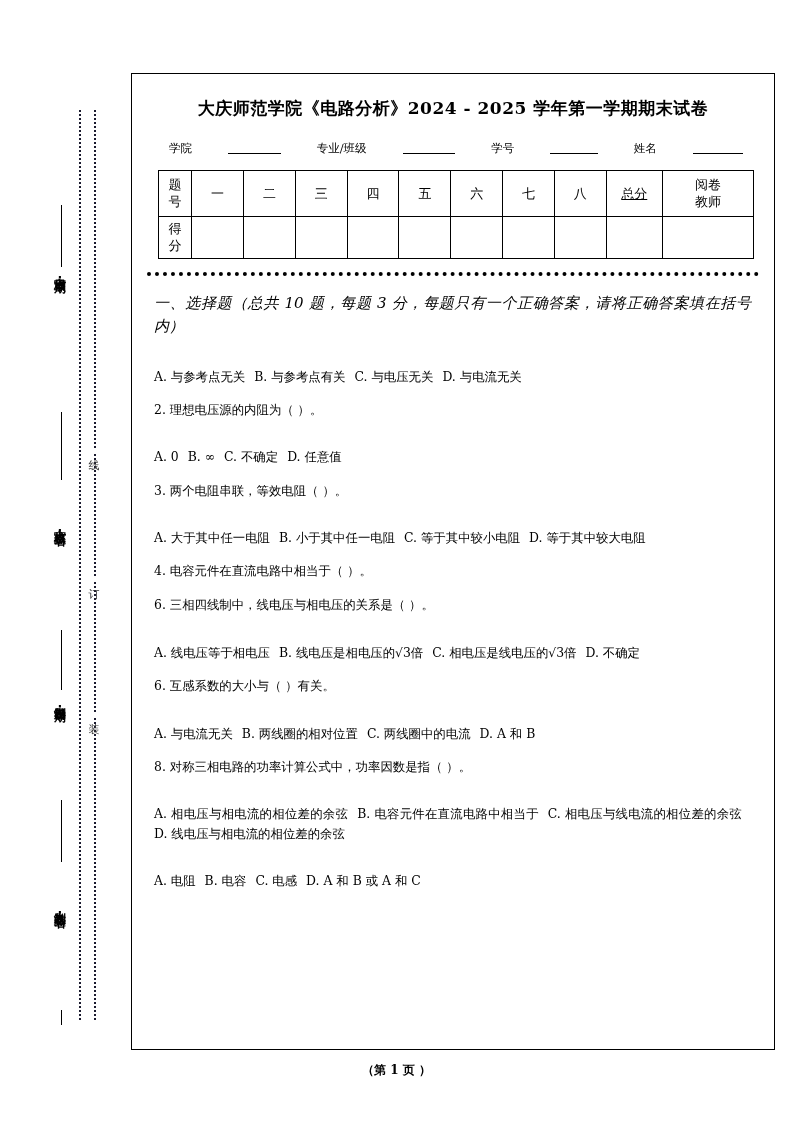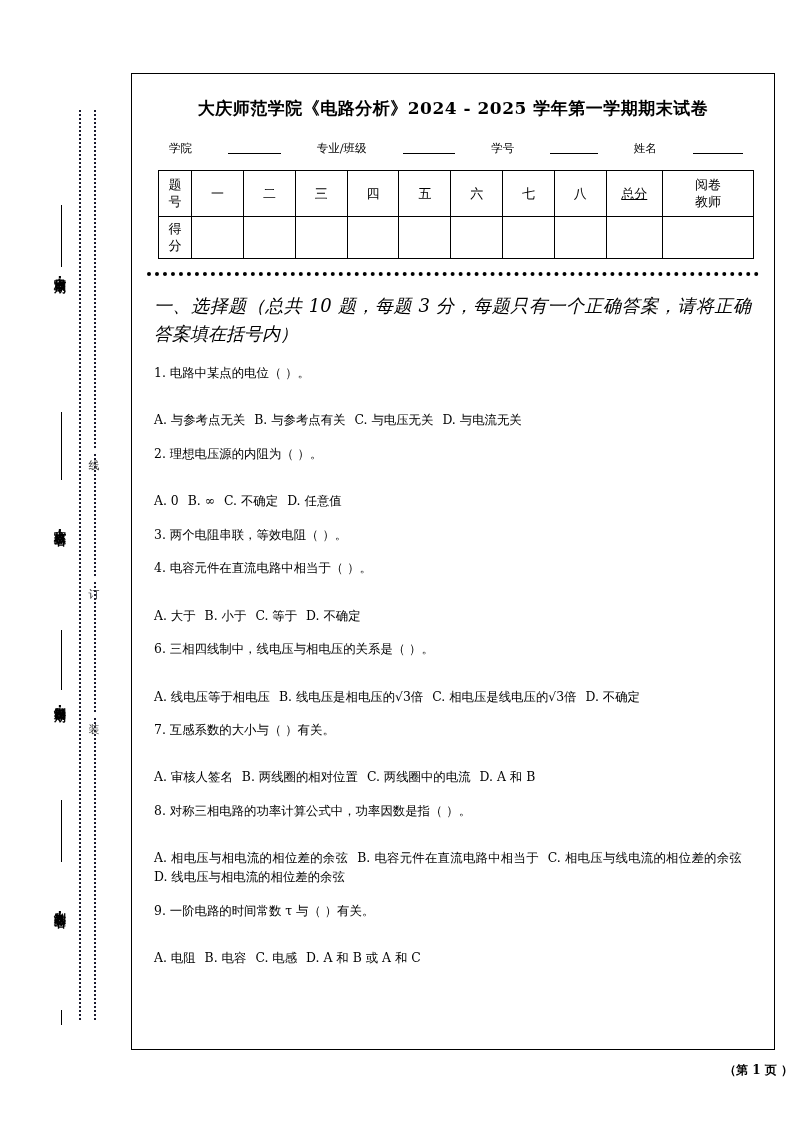--- a/index.html
+++ b/index.html
@@ -160,21 +160,21 @@
   
   .qbody {
     margin-top: 16px;
     padding: 0 10px 0 9px;
     font-family: "DejaVu Serif", "Liberation Serif", serif;
     font-size: 12.4px;
     line-height: 1.45;
   }
   .q-section-title {
     font-style: italic;
-    font-size: 18px;
+    font-size: 15px;
     line-height: 1.55;
     margin-bottom: 16px;
     text-align: justify;
   }
   .q-stem {
     margin-bottom: 15px;
     line-height: 1.5;
   }
   .q-opts {
     margin-bottom: 15px;
@@ -184,21 +184,21 @@
   }
   .q-opts .opt { white-space: nowrap; }
   .q-opts .gap { display: inline-block; width: 9px; }
 
   
   .footer {
     position: absolute;
     left: 0;
     top: 1062px;
     width: 793px;
-    text-align: right;
+    text-align: center;
     font-family: "DejaVu Serif", "Liberation Serif", serif;
     font-size: 12px;
     font-weight: bold;
   }
 </style>
 </head>
 <body>
 
 <div id="page">
 
@@ -296,42 +296,40 @@
       </tbody>
         </table>
     </div>
 
     <div class="sep-dots"></div>
 
     <div class="qbody">
 
       <div class="q-section-title">一、选择题（总共 10 题，每题 3 分，每题只有一个正确答案，请将正确答案填在括号内）</div>
 
-      <div class="q-stem">1. 电路中某点的电位（  ）。</div>
       <div class="q-opts"><span class="opt">A. 与参考点无关</span><span class="gap"></span><span class="opt">B. 与参考点有关</span><span class="gap"></span><span class="opt">C. 与电压无关</span><span class="gap"></span><span class="opt">D. 与电流无关</span></div>
 
       <div class="q-stem">2. 理想电压源的内阻为（  ）。</div>
       <div class="q-opts"><span class="opt">A. 0</span><span class="gap"></span><span class="opt">B. ∞</span><span class="gap"></span><span class="opt">C. 不确定</span><span class="gap"></span><span class="opt">D. 任意值</span></div>
 
       <div class="q-stem">3. 两个电阻串联，等效电阻（  ）。</div>
+      <div class="q-opts"><span class="opt">A. 大于其中任一电阻</span><span class="gap"></span><span class="opt">B. 小于其中任一电阻</span><span class="gap"></span><span class="opt">C. 等于其中较小电阻</span><span class="gap"></span><span class="opt">D. 等于其中较大电阻</span></div>
 
       <div class="q-stem">4. 电容元件在直流电路中相当于（  ）。</div>
 
-      <div class="q-opts"><span class="opt">A. 大于</span><span class="gap"></span><span class="opt">B. 小于</span><span class="gap"></span><span class="opt">C. 等于</span><span class="gap"></span><span class="opt">D. 不确定</span></div>
 
       <div class="q-stem">6. 三相四线制中，线电压与相电压的关系是（  ）。</div>
       <div class="q-opts"><span class="opt">A. 线电压等于相电压</span><span class="gap"></span><span class="opt">B. 线电压是相电压的√3倍</span><span class="gap"></span><span class="opt">C. 相电压是线电压的√3倍</span><span class="gap"></span><span class="opt">D. 不确定</span></div>
 
-      <div class="q-stem">7. 互感系数的大小与（  ）有关。</div>
-      <div class="q-opts"><span class="opt">A. 审核人签名</span><span class="gap"></span><span class="opt">B. 两线圈的相对位置</span><span class="gap"></span><span class="opt">C. 两线圈中的电流</span><span class="gap"></span><span class="opt">D. A 和 B</span></div>
+      <div class="q-stem">6. 互感系数的大小与（  ）有关。</div>
+      <div class="q-opts"><span class="opt">A. 与电流无关</span><span class="gap"></span><span class="opt">B. 两线圈的相对位置</span><span class="gap"></span><span class="opt">C. 两线圈中的电流</span><span class="gap"></span><span class="opt">D. A 和 B</span></div>
 
       <div class="q-stem">8. 对称三相电路的功率计算公式中，功率因数是指（  ）。</div>
       <div class="q-opts"><span class="opt">A. 相电压与相电流的相位差的余弦</span><span class="gap"></span><span class="opt">B. 电容元件在直流电路中相当于</span><span class="gap"></span><span class="opt">C. 相电压与线电流的相位差的余弦</span><span class="gap"></span><span class="opt">D. 线电压与相电流的相位差的余弦</span></div>
 
-      <div class="q-stem">9. 一阶电路的时间常数 τ 与（  ）有关。</div>
       <div class="q-opts"><span class="opt">A. 电阻</span><span class="gap"></span><span class="opt">B. 电容</span><span class="gap"></span><span class="opt">C. 电感</span><span class="gap"></span><span class="opt">D. A 和 B 或 A 和 C</span></div>
 
 
     </div>
   </div>
 
   <div class="footer">
     <span>（第 1 页 ）</span>
   </div>
 

